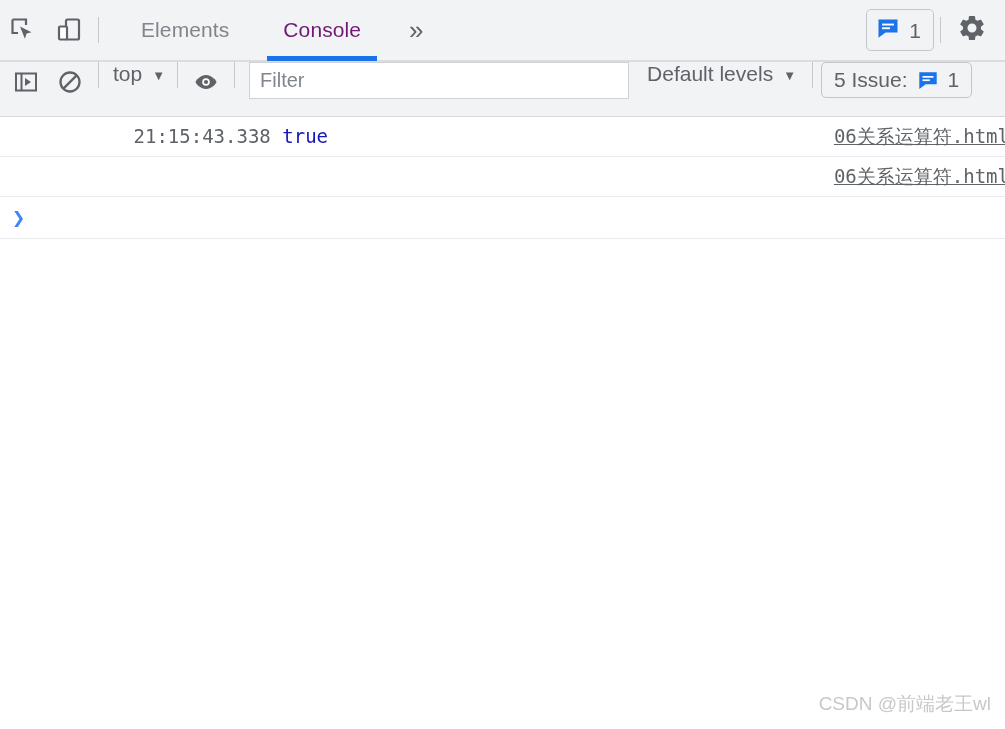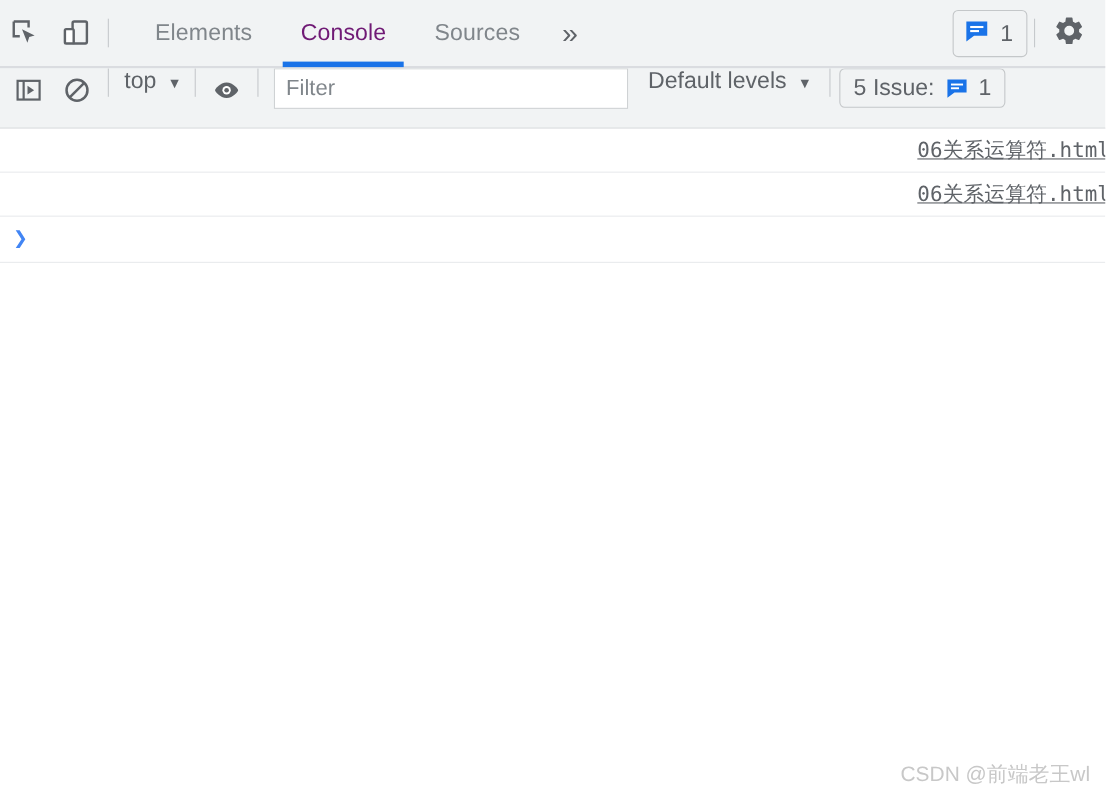--- a/index.html
+++ b/index.html
@@ -40,20 +40,21 @@
     height: 26px;
     background: #c6c9cc;
     margin: 0 6px;
     flex: 0 0 auto;
   }
   .tabs {
     display: flex;
     align-items: stretch;
     height: 62px;
     margin-left: 14px;
+    gap: 10px;
   }
   .tab {
     display: flex;
     align-items: center;
     padding: 0 22px;
     font-size: 21px;
     color: #80868b;
     cursor: pointer;
     position: relative;
     letter-spacing: .1px;
@@ -132,21 +133,21 @@
     flex: 0 0 auto;
   }
   .caret {
     font-size: 13px;
     color: #5f6368;
     line-height: 1;
     position: relative;
     top: 1px;
   }
   .filter-input {
-    width: 322px;
+    width: 380px;
     height: 37px;
     border: 1px solid #cfd2d4;
     background: #ffffff;
     font-size: 20px;
     color: #3c4043;
     padding: 0 10px;
     margin: 0 8px;
     font-family: "Liberation Sans", sans-serif;
     flex: 0 0 auto;
     outline: none;
@@ -272,23 +273,20 @@
     </div>
 
     <div class="vdivider"></div>
 
     <div class="tabs">
       <div class="tab">
         <span>Elements</span>
       </div>
       <div class="tab active">
         <span>Console</span>
-      </div>
-      <div class="tab">
-        <span>Sources</span>
       </div>
       <div class="tab-more">
         <span>»</span>
       </div>
     </div>
 
     <div class="tabbar-right">
       <div class="msg-badge">
         <span>
           <svg width="24" height="24" viewBox="0 0 24 24">
@@ -372,20 +370,23 @@
           <rect x="6" y="11.3" width="8" height="1.9" fill="#ffffff"></rect>
         </svg>
       </span>
       <span>1</span>
     </div>
   </div>
 
   <div class="console-body">
 
     <div class="log-row">
+      <span class="log-text">
+        <span class="log-time">21:15:43.338</span><span class="log-time"> </span><span class="log-value">true</span>
+      </span>
       <span class="log-source">06关系运算符.html</span>
     </div>
 
     <div class="log-row">
       <span class="log-source">06关系运算符.html</span>
     </div>
 
     <div class="prompt-row">
       <span class="prompt-arrow">❯</span>
       <div class="prompt-input"></div>

